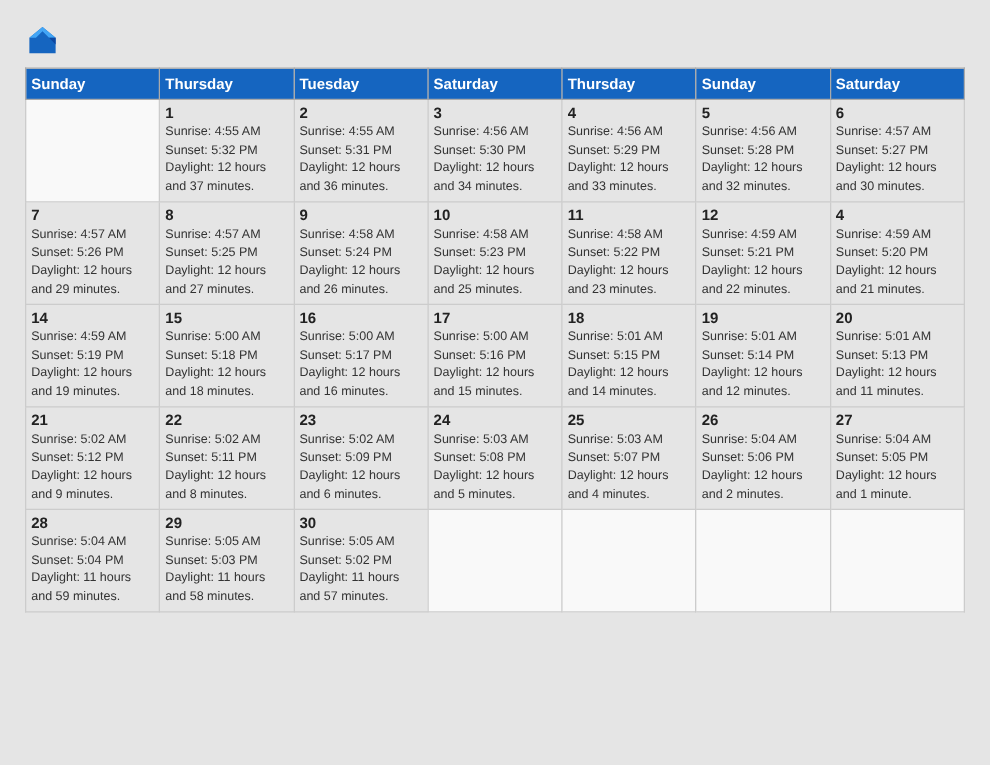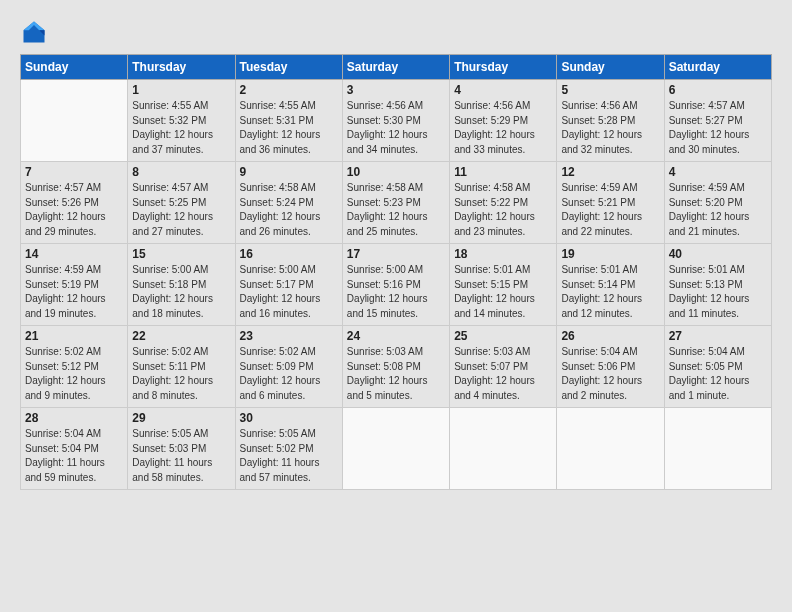--- a/index.html
+++ b/index.html
@@ -258,21 +258,21 @@
 and 14 minutes.</div>
           </td>
           <td>
             <span class="day-num">19</span>
             <div class="cell-text" style="white-space: pre-line;">Sunrise: 5:01 AM
 Sunset: 5:14 PM
 Daylight: 12 hours
 and 12 minutes.</div>
           </td>
           <td>
-            <span class="day-num">40</span>
+            <span class="day-num">20</span>
             <div class="cell-text" style="white-space: pre-line;">Sunrise: 5:01 AM
 Sunset: 5:13 PM
 Daylight: 12 hours
 and 11 minutes.</div>
           </td>
         </tr>
         <tr>
           <td>
             <span class="day-num">21</span>
             <div class="cell-text" style="white-space: pre-line;">Sunrise: 5:02 AM

